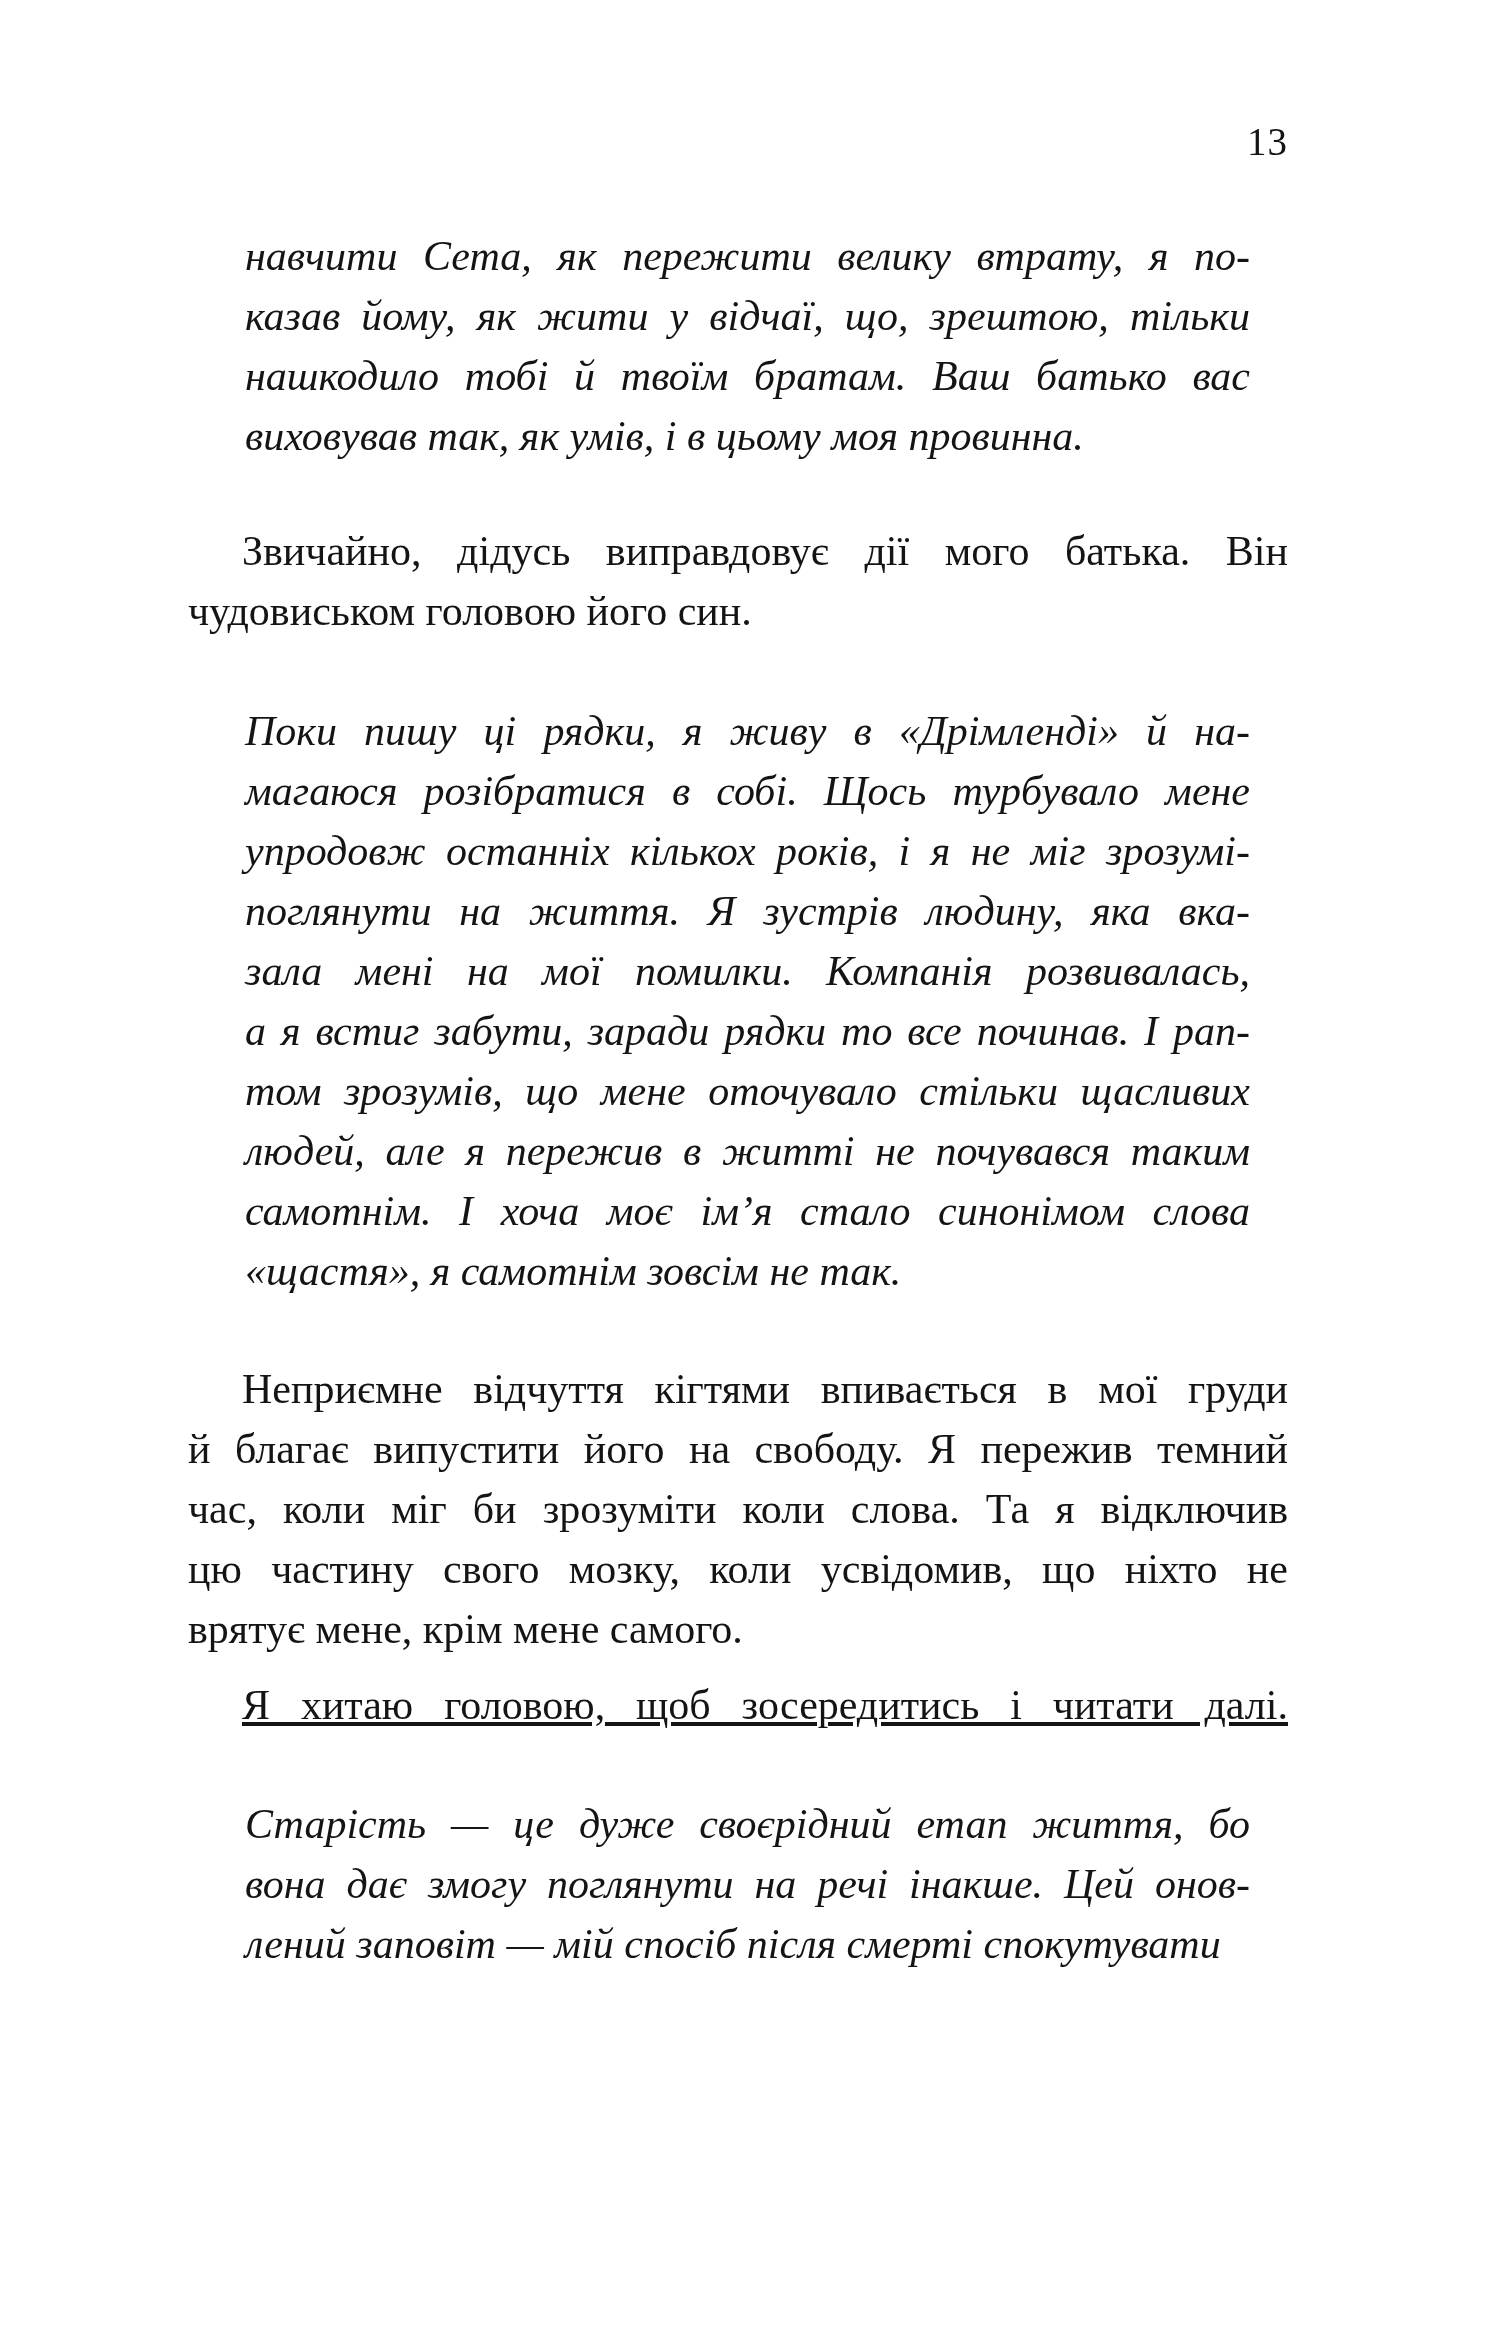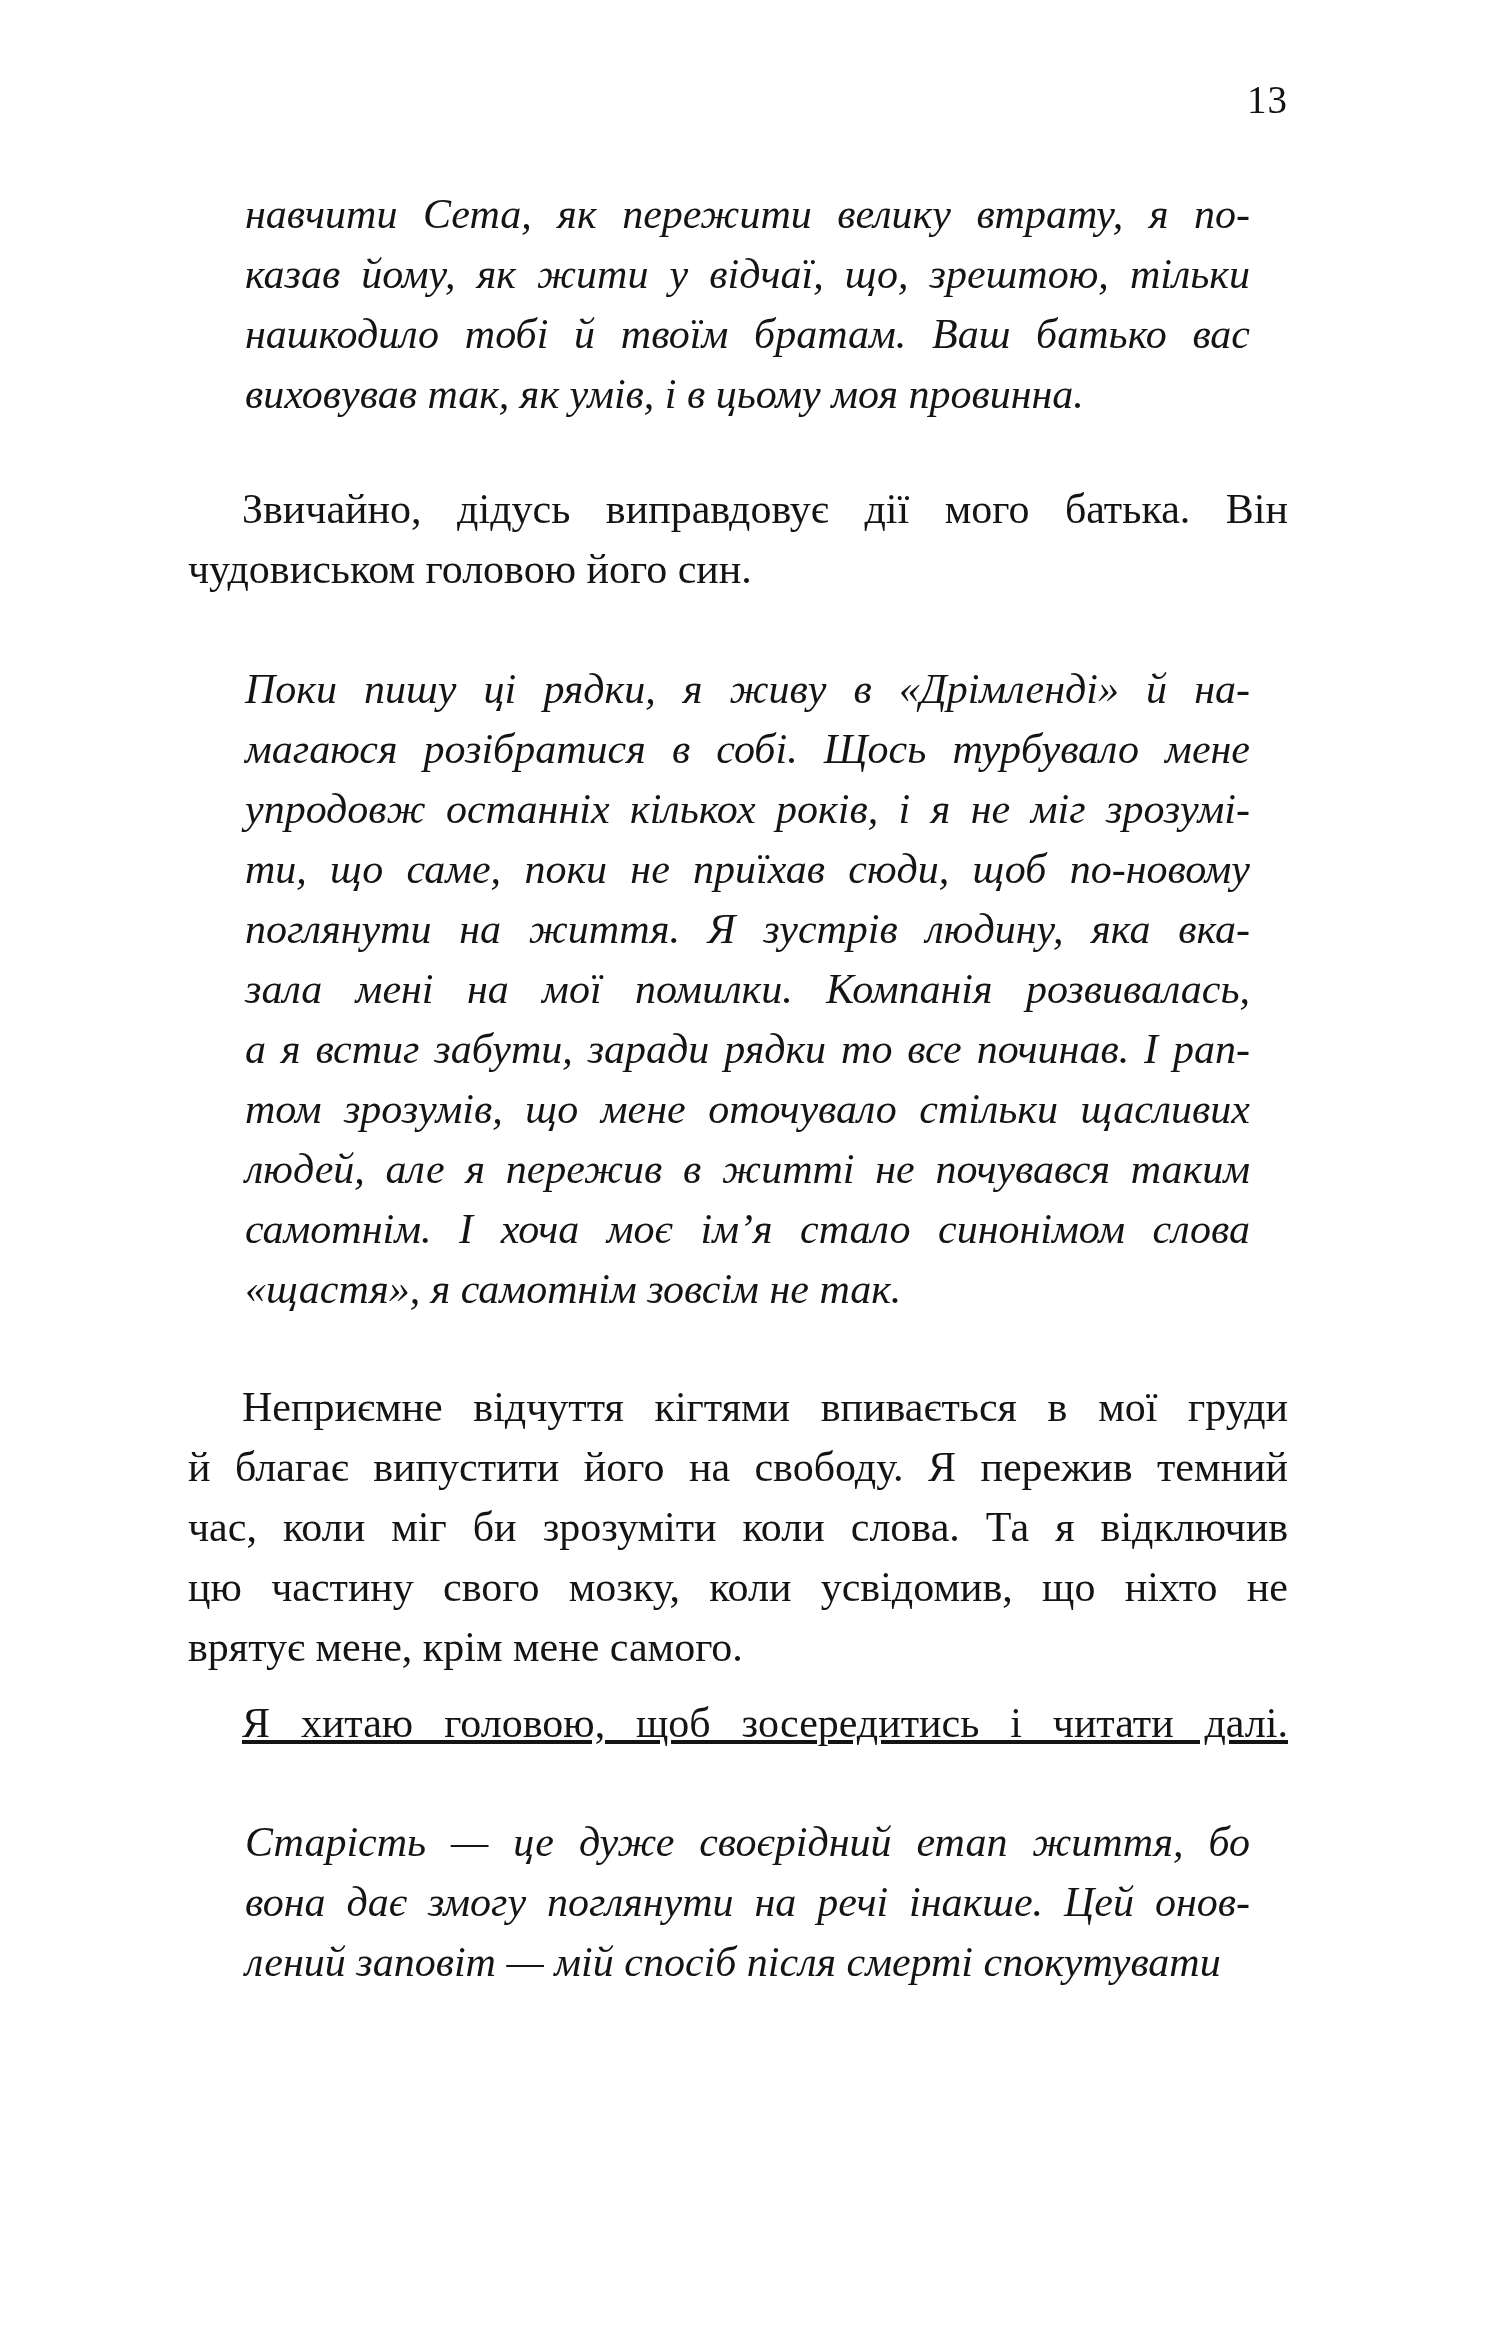--- a/index.html
+++ b/index.html
@@ -9,21 +9,21 @@
   }
   .page {
     position: relative;
     width: 1500px;
     height: 2327px;
     margin: 0 auto;
     background: #ffffff;
     color: #141414;
     font-family: "Liberation Serif", "DejaVu Serif", serif;
     box-sizing: border-box;
-    padding-top: 78px;
+    padding-top: 120px;
     overflow: hidden;
   }
   .content {
     margin-left: 188px;
     width: 1100px;
   }
   .pagenum {
     font-size: 39px;
     line-height: 44px;
     text-align: right;
@@ -68,21 +68,20 @@
 
     <section class="block para b2">
         <div class="line indent">Звичайно, дідусь виправдовує дії мого батька. Він</div>
         <div class="line last">чудовиськом головою його син.</div>
       </section>
 
     <section class="block quote b3">
         <div class="line">Поки пишу ці рядки, я живу в «Дрімленді» й на-</div>
         <div class="line">магаюся розібратися в собі. Щось турбувало мене</div>
         <div class="line">упродовж останніх кількох років, і я не міг зрозумі-</div>
-        <div class="line">ти, що саме, поки не приїхав сюди, щоб по-новому</div>
         <div class="line">поглянути на життя. Я зустрів людину, яка вка-</div>
         <div class="line">зала мені на мої помилки. Компанія розвивалась,</div>
         <div class="line">а я встиг забути, заради рядки то все починав. І рап-</div>
         <div class="line">том зрозумів, що мене оточувало стільки щасливих</div>
         <div class="line">людей, але я пережив в житті не почувався таким</div>
         <div class="line">самотнім. І хоча моє ім’я стало синонімом слова</div>
         <div class="line last">«щастя», я самотнім зовсім не так.</div>
       </section>
 
     <section class="block para b4">

